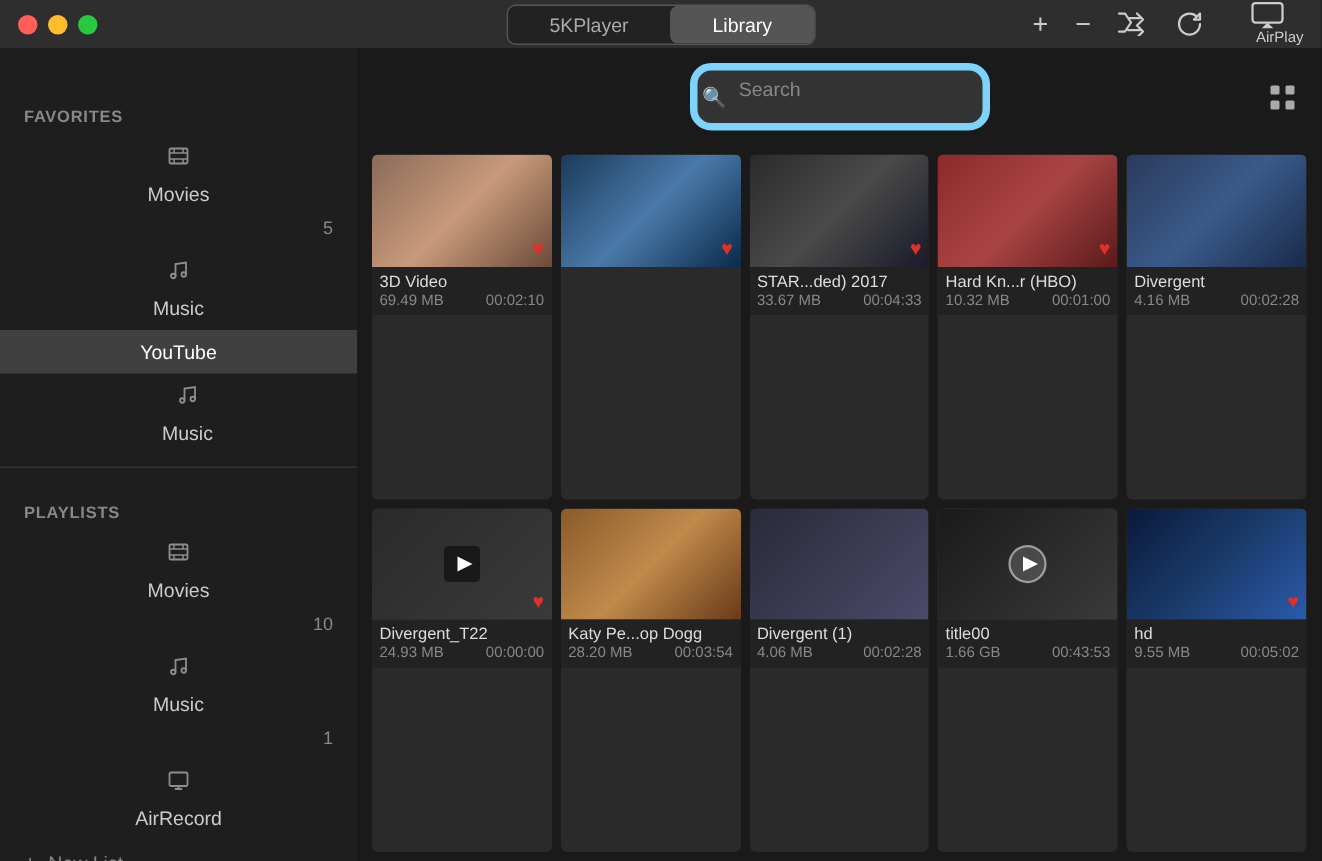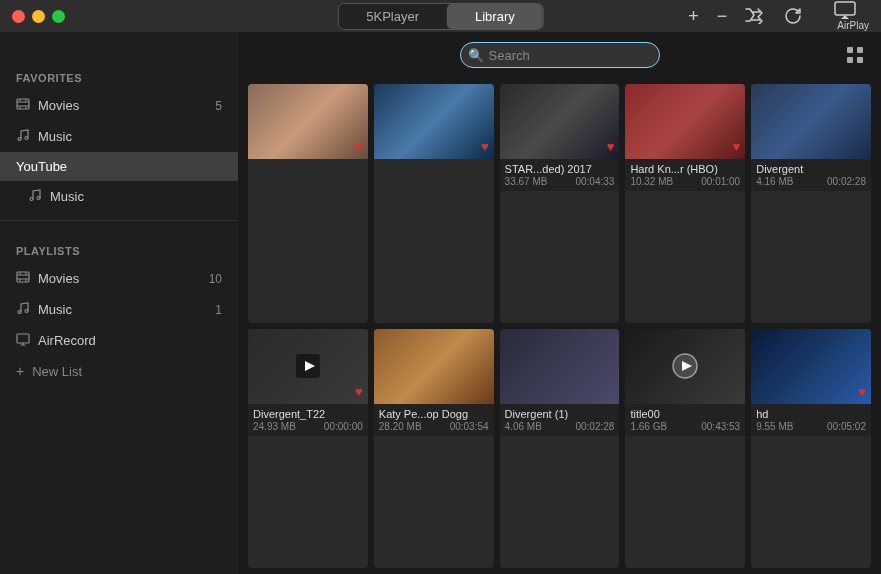--- a/index.html
+++ b/index.html
@@ -123,20 +123,21 @@
       margin-top: 20px;
     }
     .sidebar-item {
       display: flex;
       align-items: center;
       padding: 7px 16px;
       font-size: 13px;
       color: #ccc;
       cursor: pointer;
       gap: 8px;
+      flex-direction: column;
     }
     .sidebar-item.active {
       background: #404040;
       color: #fff;
       border-radius: 0;
     }
     .sidebar-item .count {
       margin-left: auto;
       font-size: 12px;
       color: #888;
@@ -184,23 +185,23 @@
       position: absolute;
       left: 9px;
       top: 50%;
       transform: translateY(-50%);
       color: #888;
       font-size: 13px;
     }
     .search-input {
       width: 100%;
       background: #333;
-      border: 1px solid #7dd3fc;
+      border: 5px solid #7dd3fc;
       border-radius: 14px;
-      padding: 5px 10px 4px 28px;
+      padding: 5px 10px 15px 28px;
       color: #ccc;
       font-size: 13px;
       outline: none;
     }
     .search-input::placeholder { color: #888; }
 
     
     .video-grid {
       display: grid;
       grid-template-columns: repeat(5, 1fr);
@@ -421,20 +422,27 @@
           </svg>
       </button>
     </div>
 
     <div class="video-grid" id="video-grid">
     <div class="video-card">
     <div class="video-thumb">
       <div class="thumb-placeholder thumb-3d" style="width:100%;height:100%;"></div>
       <span class="heart-icon">♥</span>
     </div>
+    <div class="video-info">
+      <div class="video-title">3D Video</div>
+      <div class="video-meta">
+        <span>69.49 MB</span>
+        <span>00:02:10</span>
+      </div>
+    </div>
   </div>
         <div class="video-card">
     <div class="video-thumb">
       <div class="thumb-placeholder thumb-4k" style="width:100%;height:100%;"></div>
       <span class="heart-icon">♥</span>
     </div>
   </div>
         <div class="video-card">
     <div class="video-thumb">
       <div class="thumb-placeholder thumb-star" style="width:100%;height:100%;"></div>

